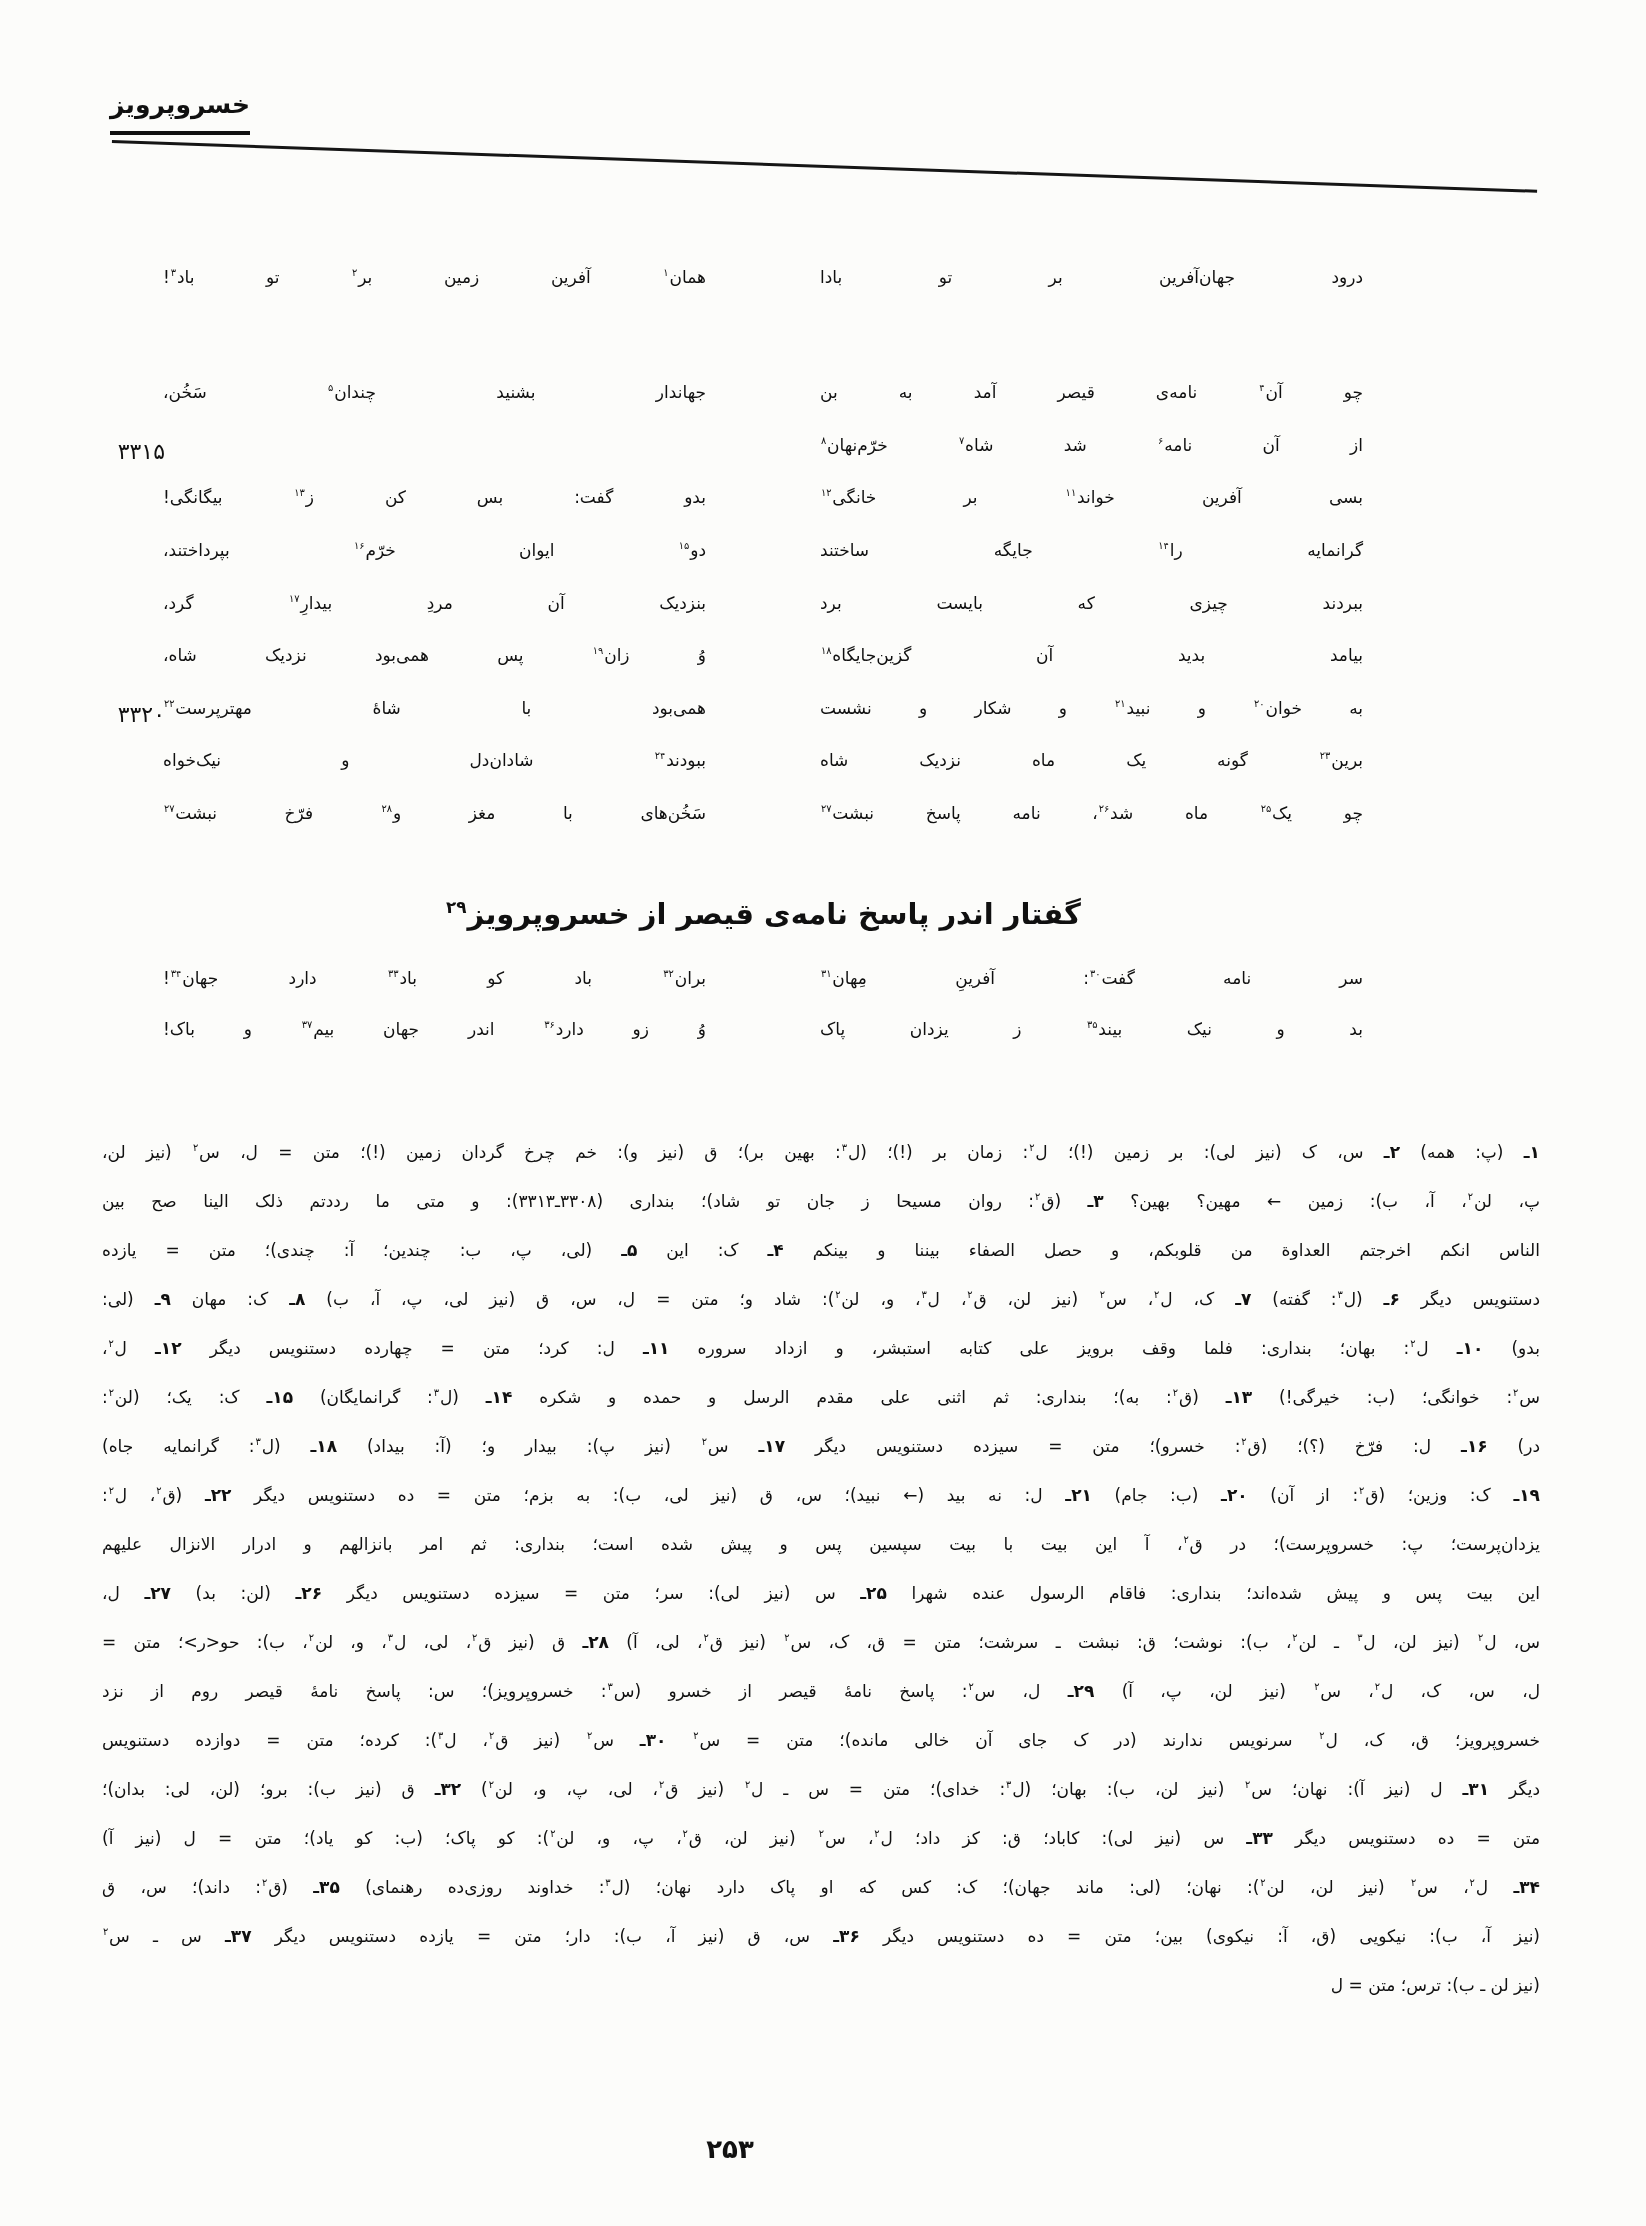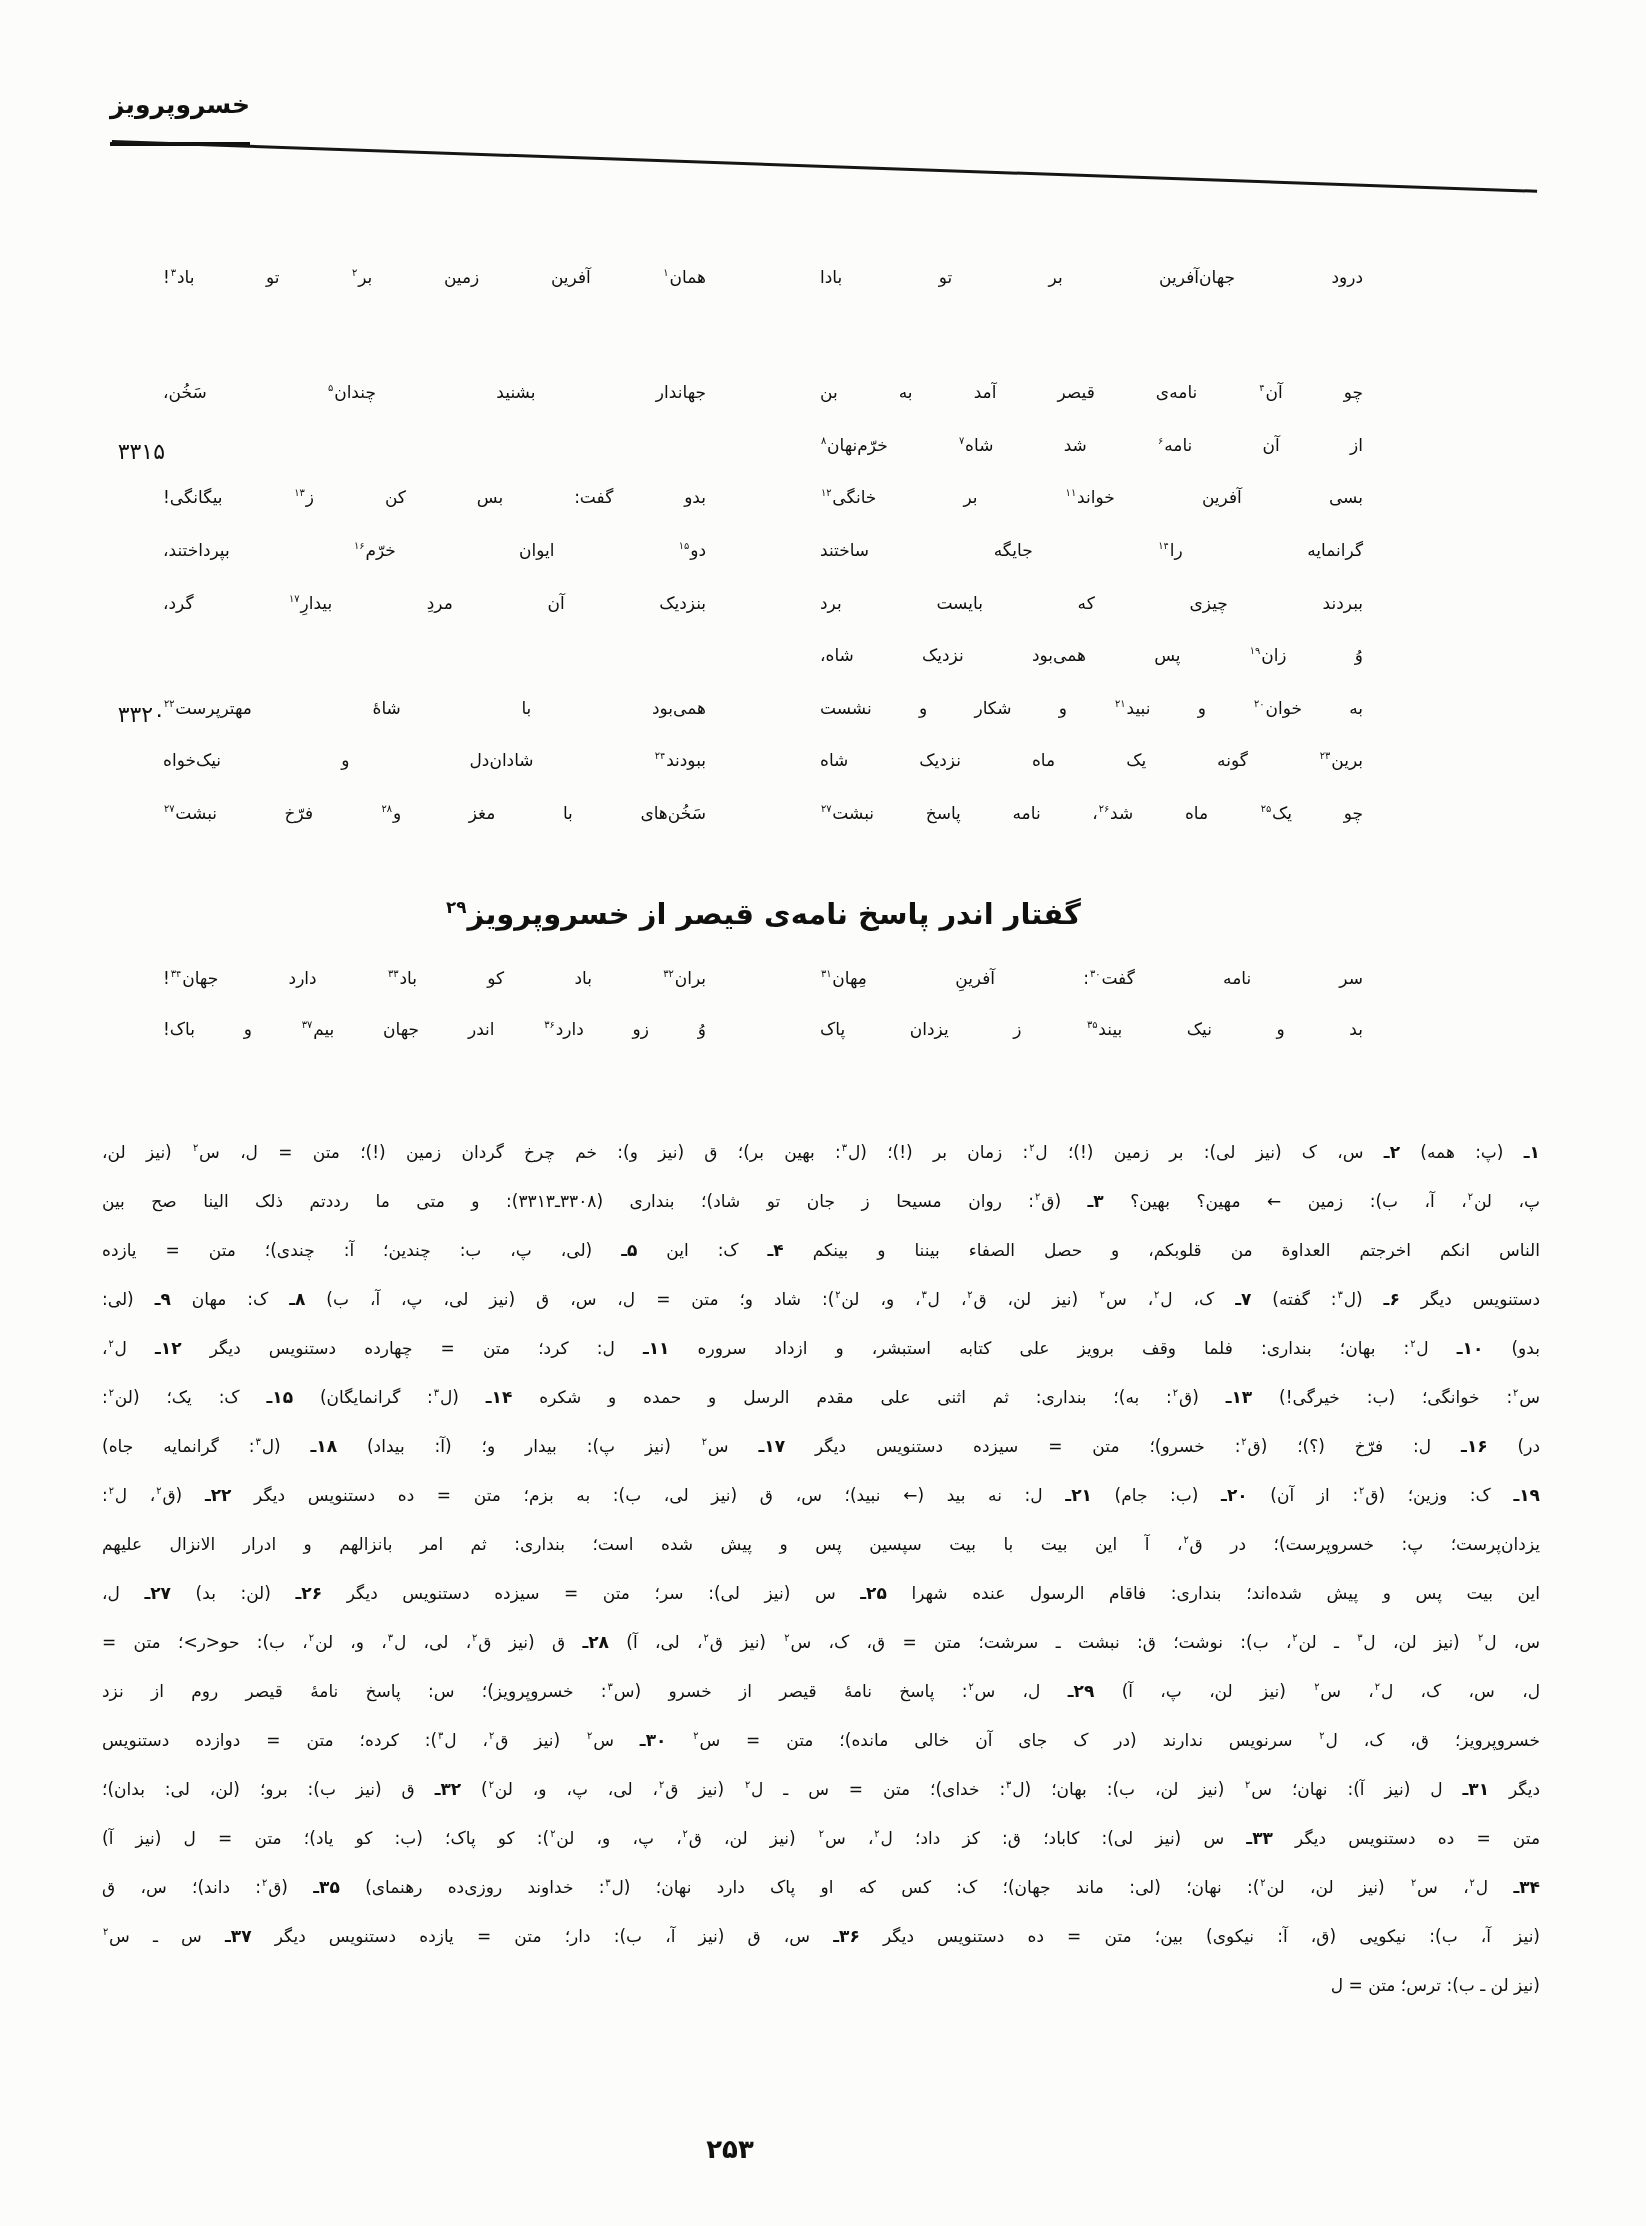--- a/index.html
+++ b/index.html
@@ -10,21 +10,21 @@
     background:#fcfcfa;
     color:#101010;
     font-family:"DejaVu Sans",sans-serif;
     direction:rtl;
     overflow:hidden;
   }
   .running-head{
     position:absolute;left:111px;top:90px;
     font-size:25px;font-weight:bold;
     border-bottom:4.6px solid #101010;
-    padding-bottom:23px;
+    padding-bottom:12px;
     direction:rtl;
   }
   .head-rule{
     position:absolute;left:113px;top:140px;
     width:1426px;height:2.8px;background:#151515;
     transform:rotate(2deg);transform-origin:left top;
   }
   .couplet{
     position:absolute;left:164px;width:1200px;
     display:flex;justify-content:space-between;direction:rtl;
@@ -91,20 +91,21 @@
   </div>
   <div class="couplet" style="top:539px">
     <div class="hemi">گرانمایه را<sup>۱۴</sup> جایگه ساختند</div>
     <div class="hemi">دو<sup>۱۵</sup> ایوان خرّم<sup>۱۶</sup> بپرداختند،</div>
   </div>
   <div class="couplet" style="top:592px">
     <div class="hemi">ببردند چیزی که بایست برد</div>
     <div class="hemi">بنزدیک آن مردِ بیدارِ<sup>۱۷</sup> گرد،</div>
   </div>
   <div class="couplet" style="top:644px">
+    <div class="hemi">بیامد بدید آن گزین‌جایگاه<sup>۱۸</sup></div>
     <div class="hemi">وُ زان<sup>۱۹</sup> پس همی‌بود نزدیک شاه،</div>
   </div>
   <div class="couplet" style="top:697px">
     <div class="hemi">به خوان<sup>۲۰</sup> و نبید<sup>۲۱</sup> و شکار و نشست</div>
     <div class="hemi">همی‌بود با شاهٔ مهترپرست<sup>۲۲</sup></div>
   </div>
   <div class="couplet" style="top:749px">
     <div class="hemi">برین<sup>۲۳</sup> گونه یک ماه نزدیک شاه</div>
     <div class="hemi">ببودند<sup>۲۴</sup> شادان‌دل و نیک‌خواه</div>
   </div>

